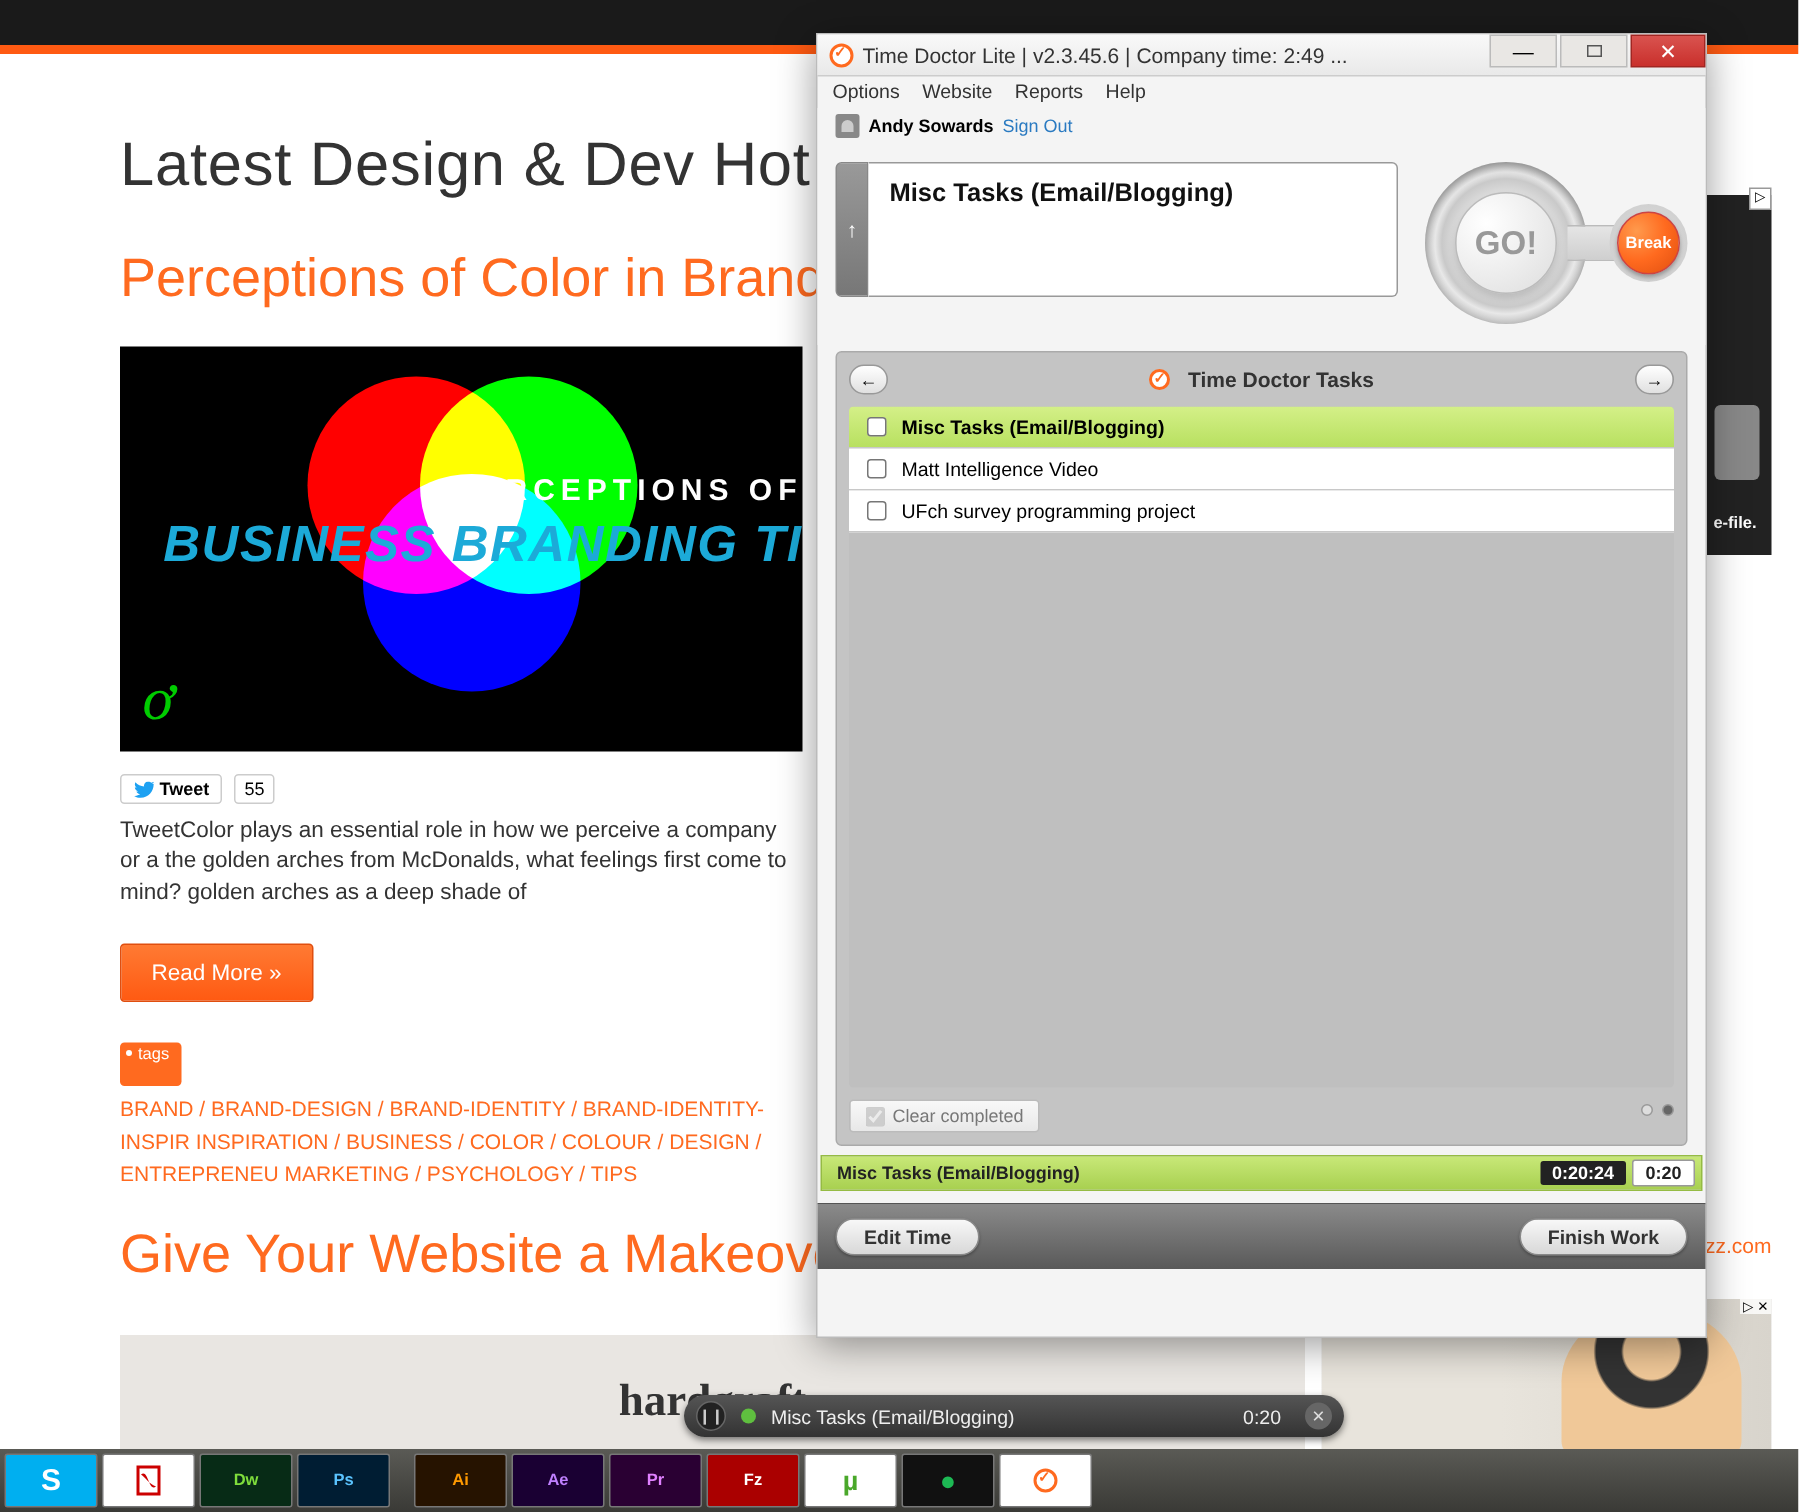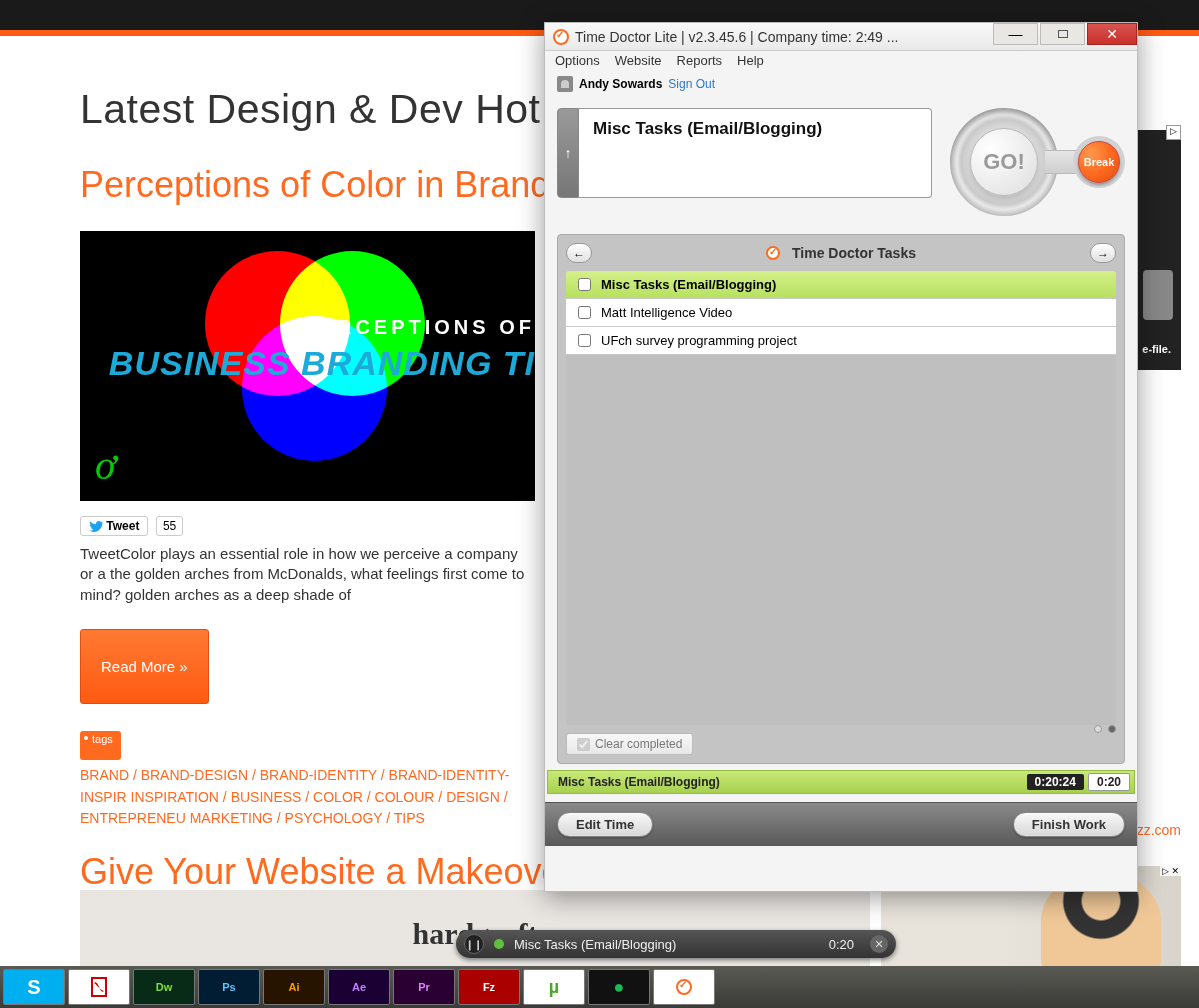--- a/index.html
+++ b/index.html
@@ -23,21 +23,21 @@
 .hero-text { position:absolute; top:85px; left:0; width:100%; text-align:right; font-family:Arial; }
 .ht1 { color:#fff; font-size:20px; font-weight:bold; letter-spacing:4px; }
 .ht2 { color:#fff; font-size:20px; font-weight:bold; letter-spacing:3px; margin-top:-3px;}
 .ht3 { color:#1caad8; font-size:34px; font-weight:900; letter-spacing:1px; font-style:italic; margin-top:5px;}
 .hero-logo { position:absolute; bottom:12px; left:15px; color:#0c0; font-size:40px; font-family:Georgia; font-style:italic;}
 .tweet-row { margin-bottom:8px; }
 .tweet-btn { display:inline-block; border:1px solid #ccc; border-radius:3px; padding:2px 8px; font-size:12px; background:#fff; }
 .tweet-btn svg { vertical-align:-2px; }
 .tweet-count { display:inline-block; border:1px solid #ccc; border-radius:3px; padding:2px 6px; font-size:12px; margin-left:3px; }
 .post-excerpt { font-size:15px; color:#333; line-height:1.35; width:455px; margin-bottom:24px; }
-.read-more { display:inline-block; background:linear-gradient(#ff7a33,#ff5a12); color:#fff; padding:28px 20px; border-radius:3px; font-size:15px; margin-bottom:25px; border:1px solid #e04e0f;}
+.read-more { display:inline-block; background:linear-gradient(#ff7a33,#ff5a12); color:#fff; padding:10px 20px; border-radius:3px; font-size:15px; margin-bottom:25px; border:1px solid #e04e0f;}
 .tags-label { display:inline-block; background:#ff6a1f; color:#fff; font-size:11px; padding:2px 8px 15px 12px; border-radius:3px; position:relative; }
 .tags-label:before { content:""; position:absolute; left:4px; top:5px; width:4px; height:4px; background:#fff; border-radius:50%; }
 .tag-list { color:#ff6a1f; font-size:14px; line-height:1.55; width:455px; margin-top:5px; }
 .linkbar { position:absolute; right:18px; top:822px; color:#ff6a1f; font-size:14px; }
 
 
 .ad-right { position:absolute; right:18px; top:130px; width:160px; height:240px; background:#222; color:#fff; font-size:11px; padding:10px; }
 .ad-tag { position:absolute; right:18px; top:125px; width:15px; height:15px; background:#fff; border:1px solid #999; font-size:9px; text-align:center; }
 
 
@@ -110,21 +110,21 @@
 .mw-time { color:#eee; font-size:13px; margin-right:6px;}
 .mw-close { width:18px; height:18px; border-radius:50%; background:#666; color:#ddd; display:flex; align-items:center; justify-content:center; font-size:11px;}
 
 
 .taskbar { position:absolute; bottom:0; left:0; right:0; height:42px; background:linear-gradient(#5a5a55,#3a3a36); display:flex; align-items:center; padding:0 3px; gap:3px;}
 .tb-icon { width:62px; height:36px; border:1px solid #777; background:linear-gradient(#ddd,#bbb); display:flex; align-items:center; justify-content:center; font-size:11px; font-weight:bold; border-radius:2px;}
 .tb-icon.skype{background:#00aff0;color:#fff;font-size:20px;}
 .tb-icon.acro{background:#fff;}
 .tb-icon.dw{background:#072b16;color:#7fde3c;}
 .tb-icon.ps{background:#001d33;color:#5bc4ff;}
-.tb-icon.ai{background:#261300;color:#ff9a00;}
+.tb-icon.ai{background:#261300;color:#ff9a00;margin-left:13px;}
 .tb-icon.ae{background:#1a0033;color:#c080ff;}
 .tb-icon.pr{background:#2a0033;color:#e080ff;}
 .tb-icon.fz{background:#a00;color:#fff;}
 .tb-icon.ut{background:#fff;color:#4aa82a;font-size:18px;}
 .tb-icon.sp{background:#111;color:#1db954;font-size:18px;}
 .tb-icon.td{background:#fff;}
 .tb-icon.td .titlebar-icon{margin:0;}
 
 
 .ad-right .efile{ position:absolute; bottom:15px; right:10px; color:#fff; font-weight:bold;}
@@ -241,21 +241,21 @@
       </div>
       <div class="task-row">
         <input type="checkbox" style="">
         <span>Matt Intelligence Video</span>
       </div>
       <div class="task-row">
         <input type="checkbox" style="">
         <span>UFch survey programming project</span>
       </div>
     </div>
-    <div style="display:flex;justify-content:space-between;">
+    <div style="display:flex;justify-content:space-between;align-items:center;">
       <div class="clear-completed">
         <input type="checkbox" checked="" disabled="" style="">
         <span>Clear completed</span>
       </div>
       <div style="display:flex;gap:6px;">
         <div class="dot"></div>
         <div class="dot active"></div>
       </div>
     </div>
   </div>

